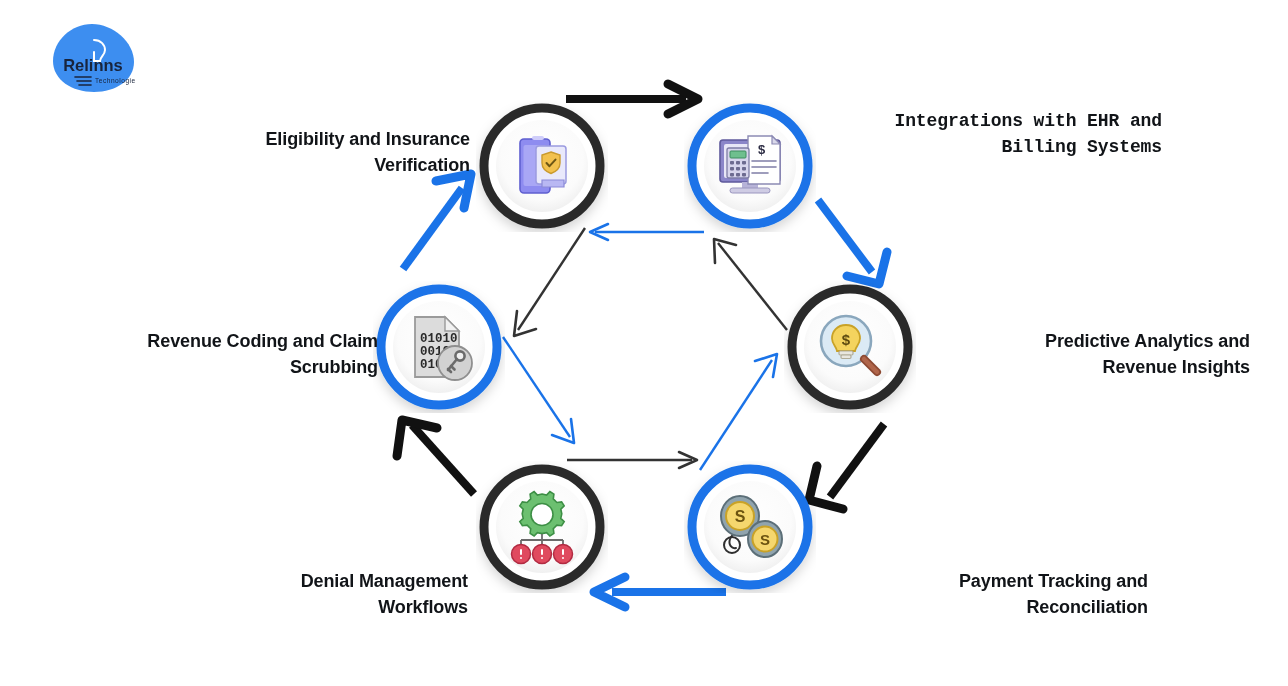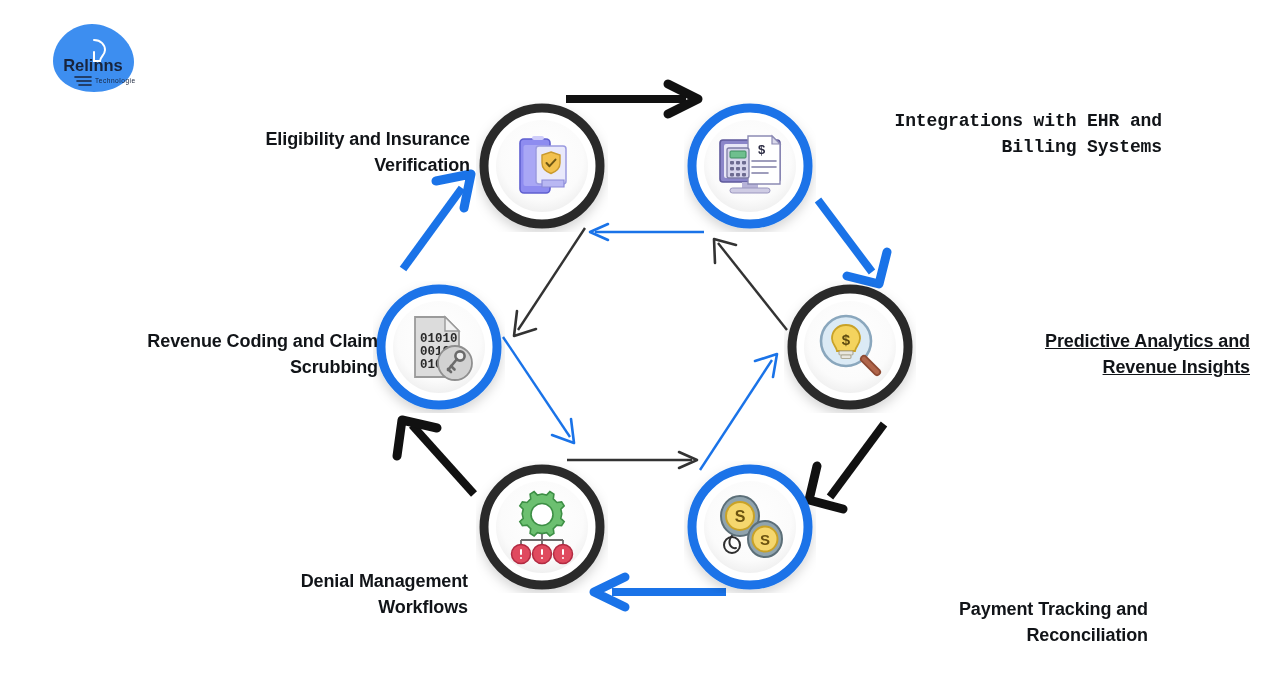--- a/index.html
+++ b/index.html
@@ -12,23 +12,23 @@
   .logo-wrap{position:absolute;left:50px;top:22px;width:86px;height:72px;}
   .logo-svg{width:86px;height:72px;display:block;}
   .label{
     position:absolute;color:#111418;font-weight:700;font-size:18px;
     line-height:26px;text-align:right;letter-spacing:-0.1px;
     white-space:pre-line;
   }
   .lbl-tl{left:150px;top:126px;width:320px;}
   .lbl-tr{left:832px;top:108px;width:330px;font-family:Liberation Mono, monospace;}
   .lbl-l {left:58px;top:328px;width:320px;}
-  .lbl-r {left:930px;top:328px;width:320px;text-decoration:underline;}
+  .lbl-r {left:930px;top:328px;width:320px;}
   .lbl-bl{left:148px;top:568px;width:320px;}
-  .lbl-br{left:828px;top:568px;width:320px;margin-top:28px;}
+  .lbl-br{left:828px;top:568px;width:320px;}
   .node{position:absolute;width:132px;height:132px;}
   .node-svg{width:132px;height:132px;display:block;}
 </style>
 </head>
 <body>
 
 <svg id="canvas" viewBox="0 0 1288 686" xmlns="http://www.w3.org/2000/svg">
   <defs>
     <filter id="nodeShadow" x="-60%" y="-60%" width="220%" height="220%">
       <feDropShadow dx="0" dy="5" stdDeviation="6" flood-color="#000000" flood-opacity="0.17"></feDropShadow>

